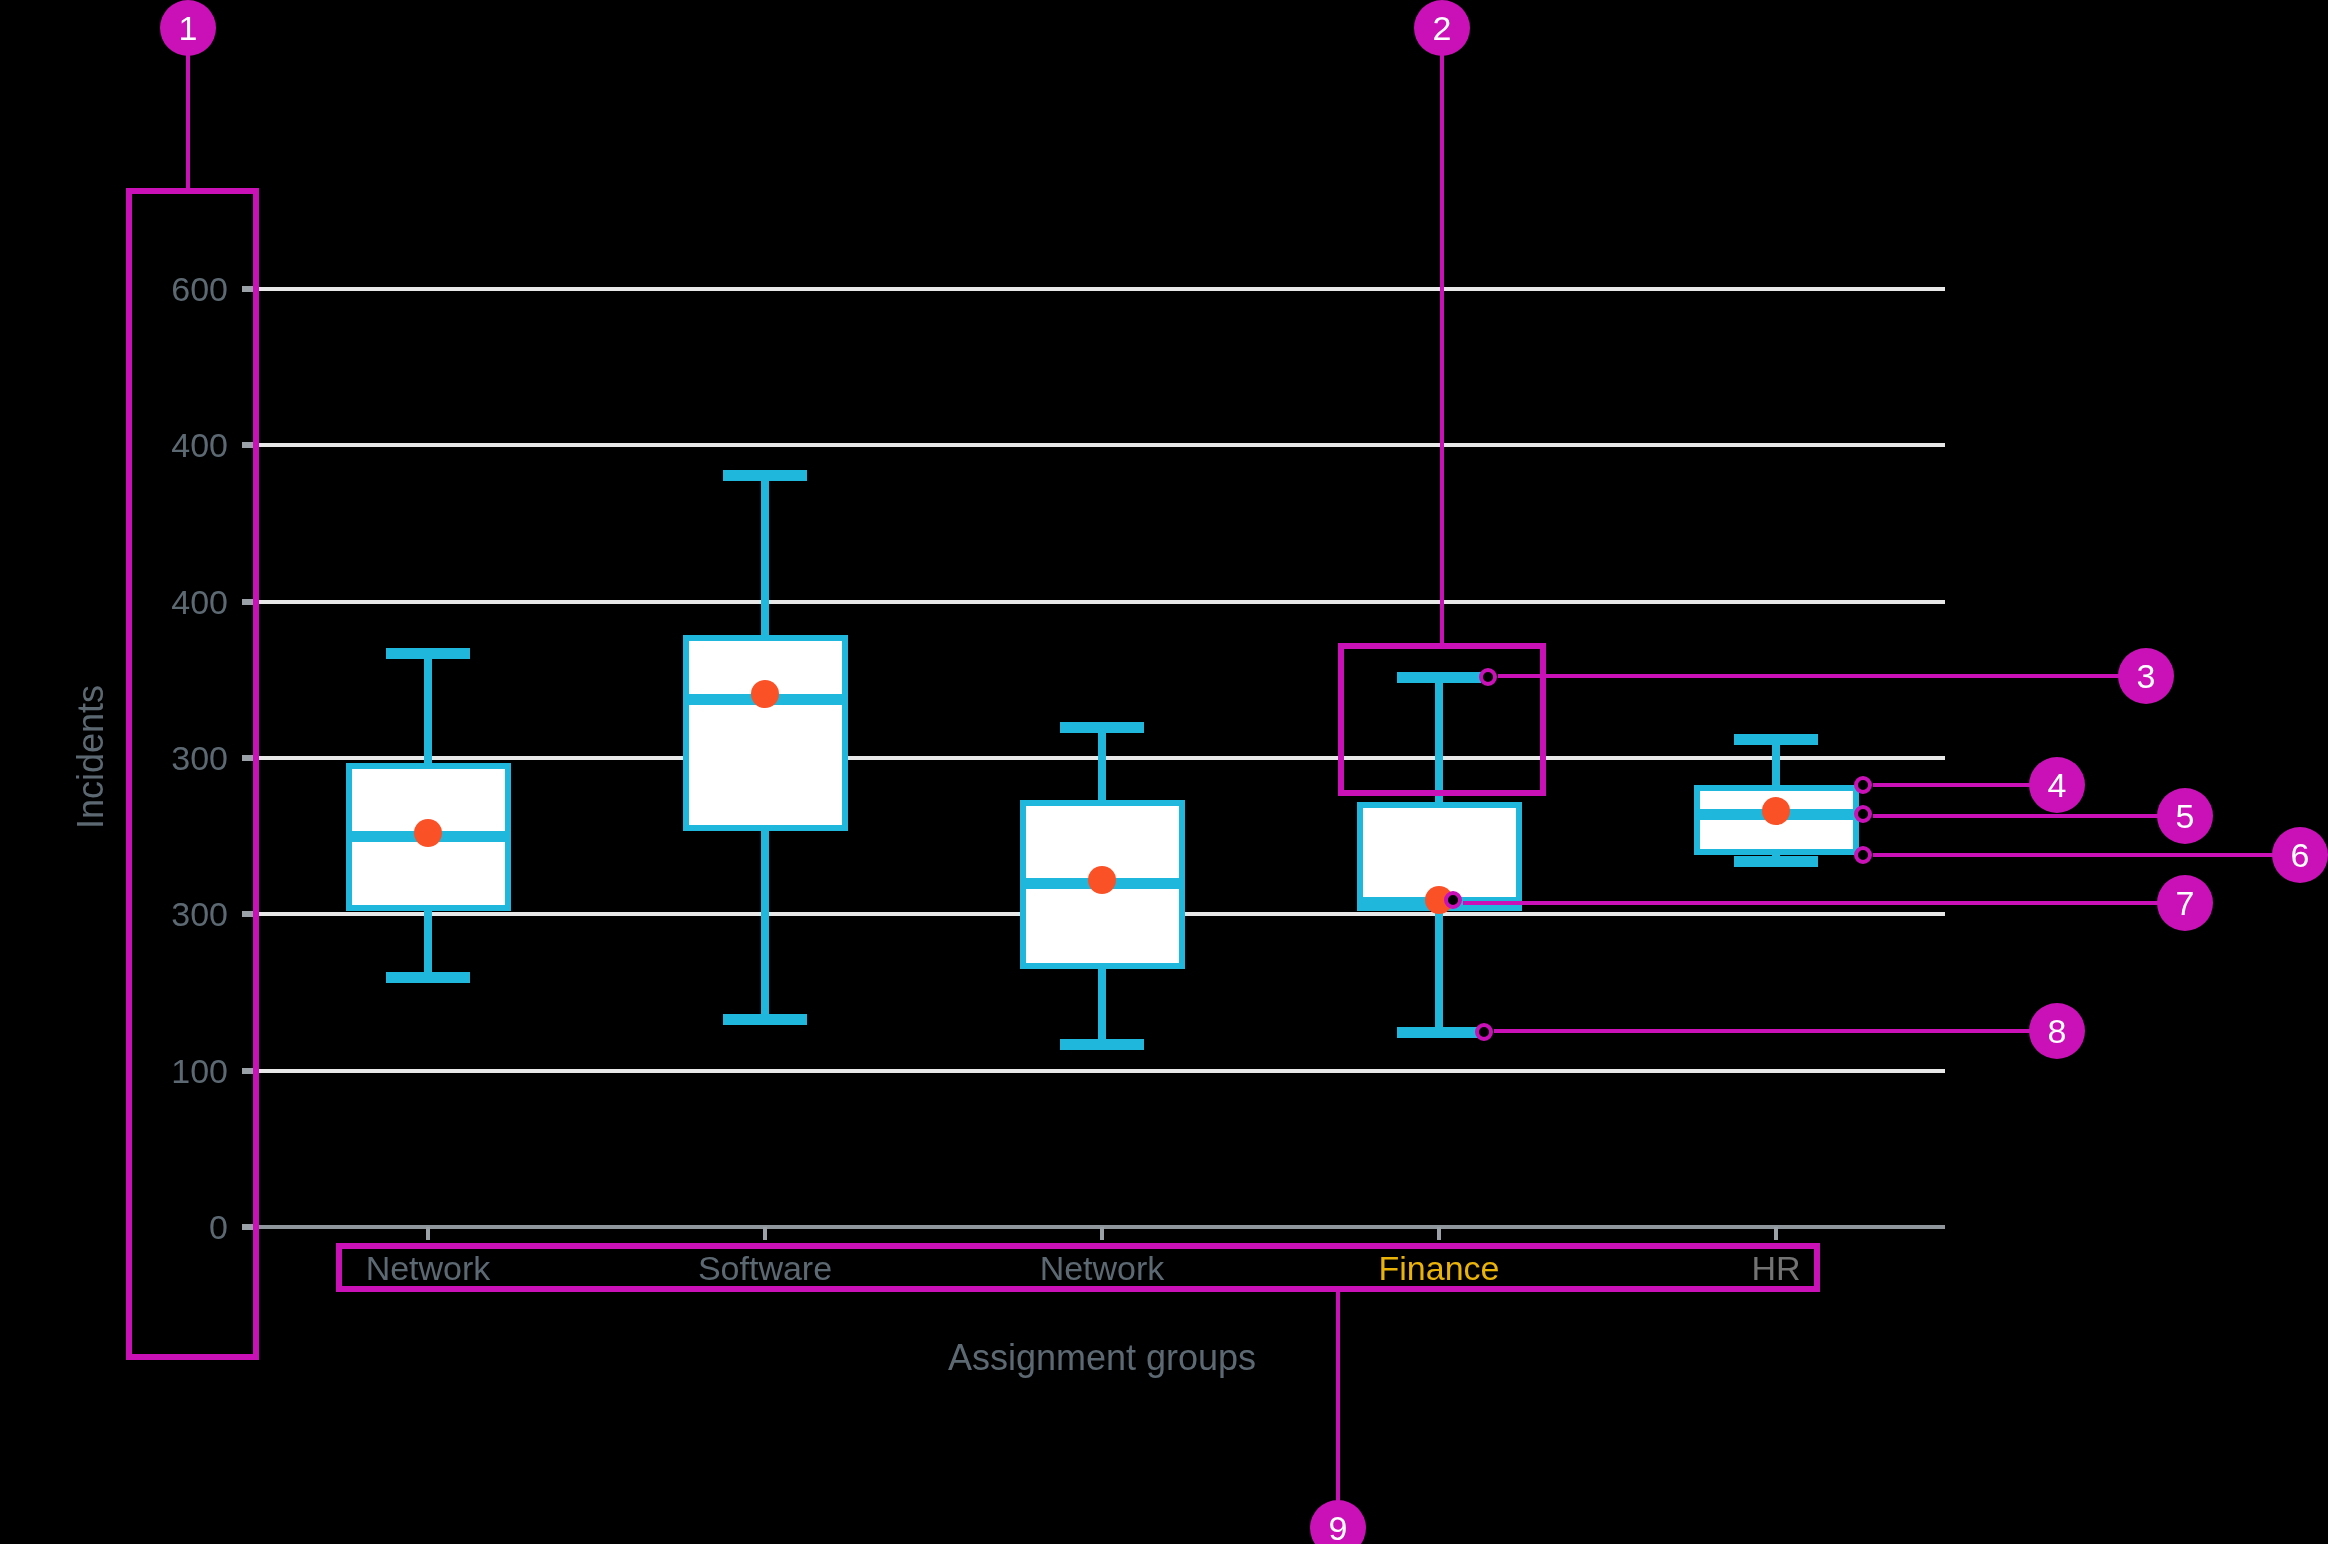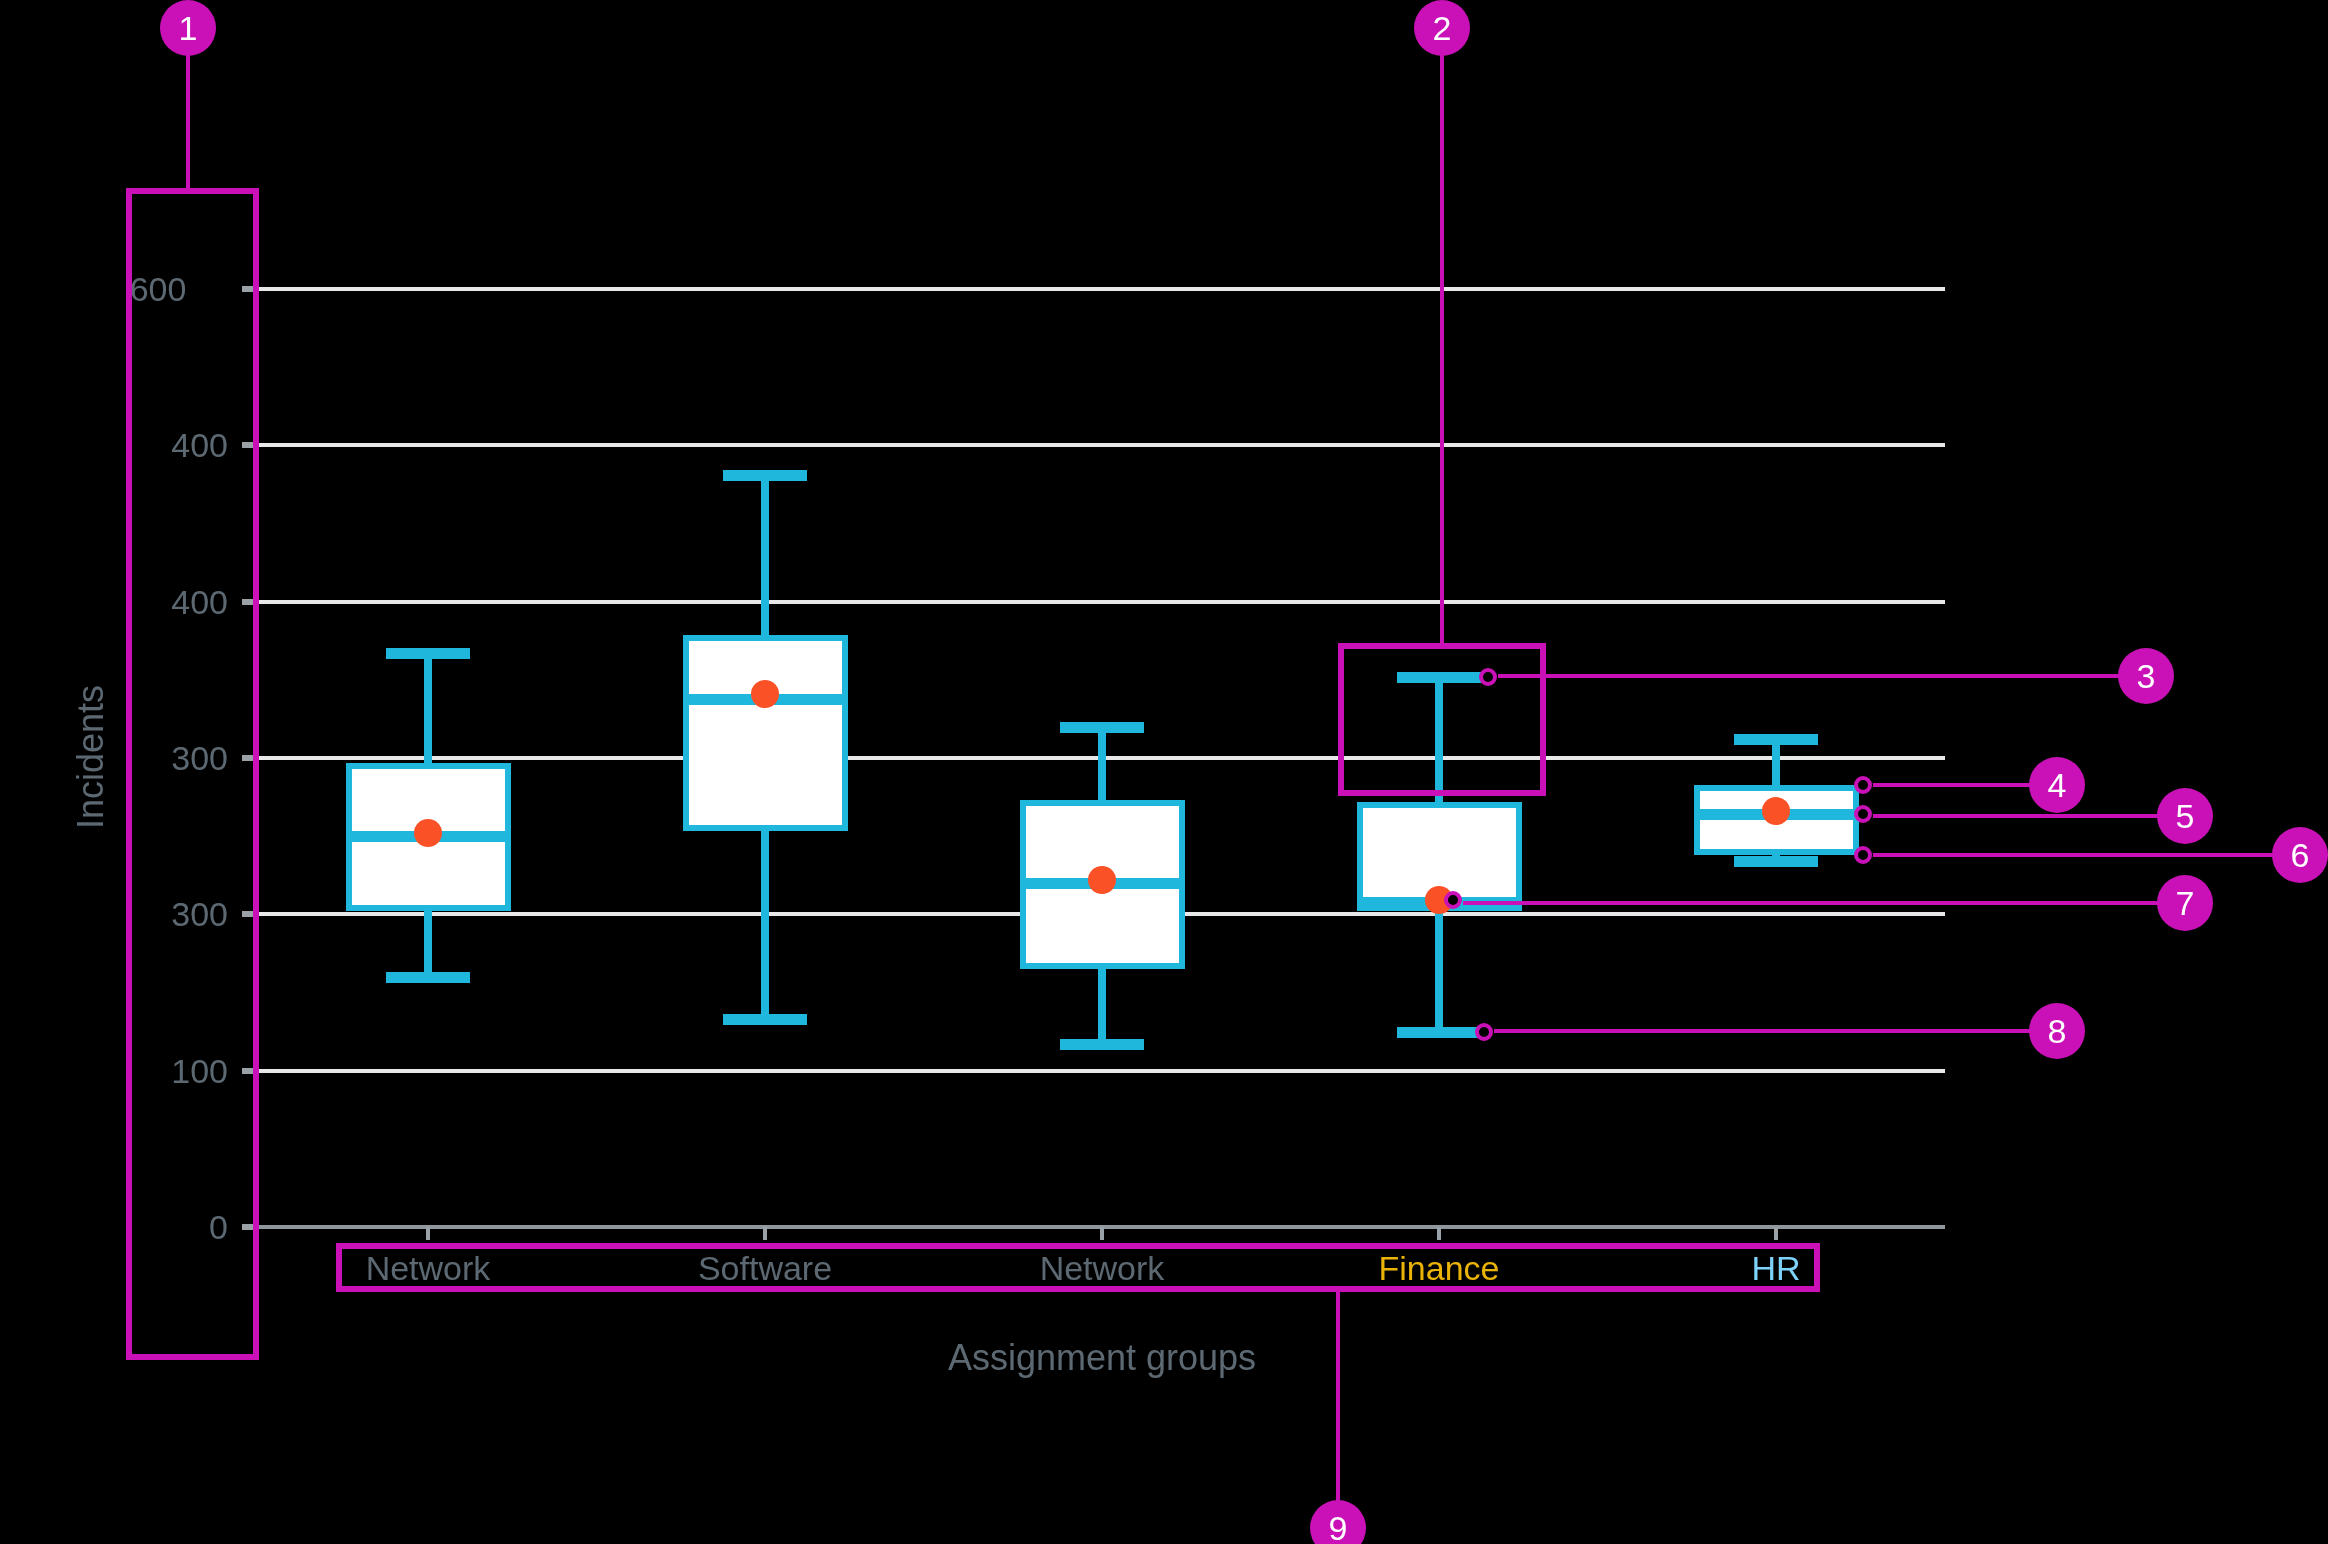--- a/index.html
+++ b/index.html
@@ -77,32 +77,32 @@
       <div style="position: absolute; left: 1356.5px; top: 897px; width: 165px; height: 11px; background: rgb(31, 184, 220);"></div>
       <div style="position: absolute; left: 1425px; top: 886px; width: 28px; height: 28px; border-radius: 50%; background: rgb(251, 81, 39);"></div>
       <div style="position: absolute; left: 1772px; top: 739px; width: 8px; height: 122px; background: rgb(31, 184, 220);"></div>
       <div style="position: absolute; left: 1734px; top: 734px; width: 84px; height: 11px; background: rgb(31, 184, 220);"></div>
       <div style="position: absolute; left: 1734px; top: 856px; width: 84px; height: 11px; background: rgb(31, 184, 220);"></div>
       <div style="position: absolute; left: 1693.5px; top: 785px; width: 165px; height: 70px; background: rgb(255, 255, 255); border: 6px solid rgb(31, 184, 220); box-sizing: border-box;"></div>
       <div style="position: absolute; left: 1693.5px; top: 809px; width: 165px; height: 11px; background: rgb(31, 184, 220);"></div>
       <div style="position: absolute; left: 1762px; top: 797px; width: 28px; height: 28px; border-radius: 50%; background: rgb(251, 81, 39);"></div>
     </div>
   <div id="label-layer" class="abs" style="left:0;top:0;width:100%;height:100%;">
-      <div class="ytick-label" style="position: absolute; left: 88px; top: 267px; color: rgb(93, 105, 114); text-align: center;">600</div>
+      <div class="ytick-label" style="position: absolute; left: 88px; top: 267px; color: rgb(93, 105, 114);">600</div>
       <div class="ytick-label" style="position: absolute; left: 88px; top: 423px; color: rgb(93, 105, 114);">400</div>
       <div class="ytick-label" style="position: absolute; left: 88px; top: 580px; color: rgb(93, 105, 114);">400</div>
       <div class="ytick-label" style="position: absolute; left: 88px; top: 736px; color: rgb(93, 105, 114);">300</div>
       <div class="ytick-label" style="position: absolute; left: 88px; top: 892px; color: rgb(93, 105, 114);">300</div>
       <div class="ytick-label" style="position: absolute; left: 88px; top: 1049px; color: rgb(93, 105, 114);">100</div>
       <div class="ytick-label" style="position: absolute; left: 88px; top: 1205px; color: rgb(93, 105, 114);">0</div>
       <div class="xtick-label" style="position: absolute; left: 278px; top: 1245px; color: rgb(93, 105, 114);">Network</div>
       <div class="xtick-label" style="position: absolute; left: 615px; top: 1245px; color: rgb(93, 105, 114);">Software</div>
       <div class="xtick-label" style="position: absolute; left: 952px; top: 1245px; color: rgb(93, 105, 114);">Network</div>
       <div class="xtick-label" style="position: absolute; left: 1289px; top: 1245px; color: #eab308;">Finance</div>
-      <div class="xtick-label" style="position: absolute; left: 1626px; top: 1245px; color: #7dd3fc;">HR</div>
+      <div class="xtick-label" style="position: absolute; left: 1626px; top: 1245px; color: #737373;">HR</div>
     </div>
   <div id="ann-layer" class="abs" style="left:0;top:0;width:100%;height:100%;">
       <div style="position: absolute; left: 126px; top: 188px; width: 133px; height: 1172px; border: 6px solid rgb(201, 17, 183); box-sizing: border-box;"></div>
       <div style="position: absolute; left: 186px; top: 55px; width: 4px; height: 133px; background: rgb(201, 17, 183);"></div>
       <div class="badge" style="position: absolute; left: 160px; top: 0px; background: rgb(201, 17, 183); color: rgb(255, 255, 255);">1</div>
       <div style="position: absolute; left: 1338px; top: 643px; width: 208px; height: 153px; border: 6px solid rgb(201, 17, 183); box-sizing: border-box;"></div>
       <div style="position: absolute; left: 1440px; top: 55px; width: 4px; height: 588px; background: rgb(201, 17, 183);"></div>
       <div class="badge" style="position: absolute; left: 1414px; top: 0px; background: rgb(201, 17, 183); color: rgb(255, 255, 255);">2</div>
       <div style="position: absolute; left: 1498px; top: 674px; width: 621px; height: 4px; background: rgb(201, 17, 183);"></div>
       <div class="ring" style="position: absolute; left: 1479px; top: 668px; border: 4px solid rgb(201, 17, 183);"></div>

